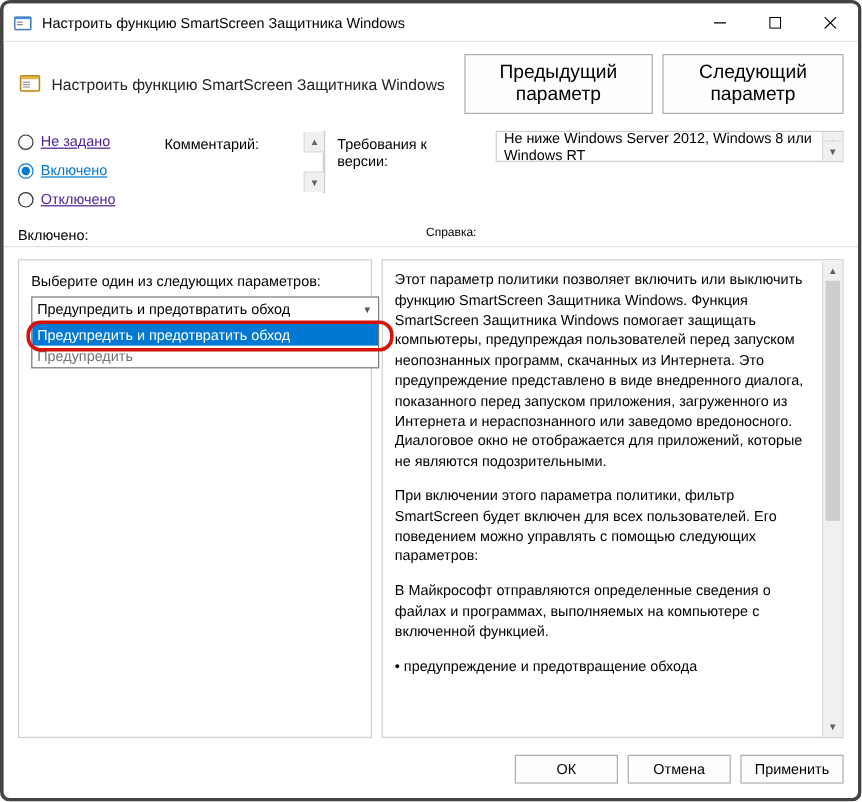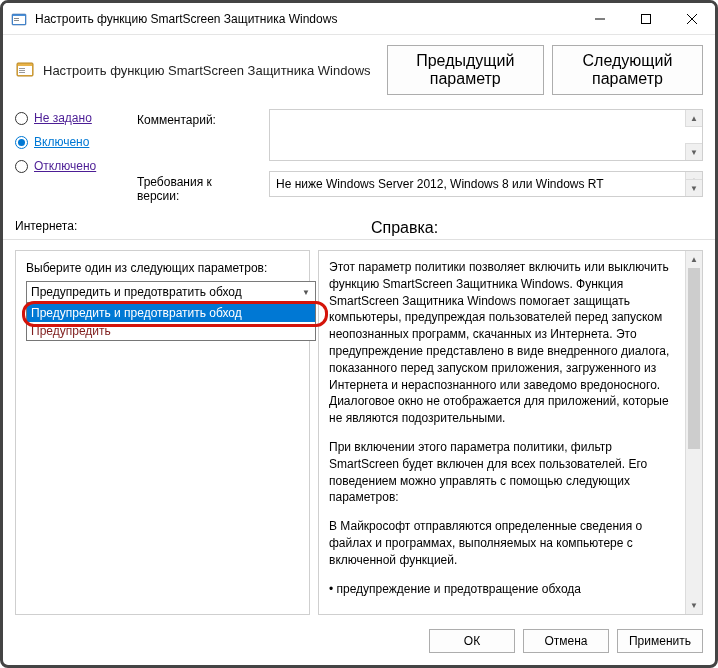--- a/index.html
+++ b/index.html
@@ -93,21 +93,21 @@
     background: #fff;
   }
   .radio-item.checked .radio-outer { border-color: #0078d4; }
   .radio-inner {
     width: 7px; height: 7px; border-radius: 50%; background: #0078d4;
     display: none;
   }
   .radio-item.checked .radio-inner { display: block; }
   .radio-label { font-size: 12px; text-decoration: underline; color: #4c1d95; }
   .radio-item.checked .radio-label { color: #0078d4; }
-  .fields-col { flex: 1; display: flex; flex-direction: column; gap: 10px; }
+  .fields-col { flex: 1; display: flex; flex-direction: row; gap: 10px; }
   .field-row { display: flex; align-items: flex-start; gap: 12px; }
   .field-label { width: 120px; font-size: 12px; padding-top: 4px; }
   .field-input {
     flex: 1;
     border: 1px solid #cfcfcf;
     background: #fff;
     height: 52px;
     position: relative;
   }
   .field-input.short { height: 26px; display: flex; align-items: center; padding-left: 6px; }
@@ -122,21 +122,21 @@
   }
   .scroll-arrow.top { top: 0; border-bottom: 1px solid #dcdcdc; }
   .scroll-arrow.bottom { bottom: 0; border-top: 1px solid #dcdcdc; }
   
   .section-labels {
     display: flex;
     padding: 8px 12px 2px 12px;
     border-bottom: 1px solid #e0e0e0;
   }
   .section-labels .left { width: 340px; font-size: 12px; }
-  .section-labels .right { flex: 1; font-size: 16px; margin-left: 16px; }
+  .section-labels .right { flex: 1; font-size: 10px; }
   
   .panes {
     display: flex;
     flex: 1;
     padding: 10px 12px 6px 12px;
     gap: 8px;
     min-height: 0;
   }
   .pane {
     border: 1px solid #cfcfcf;
@@ -166,21 +166,21 @@
     width: 290px;
     border: 1px solid #767676;
     background: #fff;
     z-index: 10;
   }
   .dropdown .dd-item {
     height: 18px;
     display: flex; align-items: center;
     padding-left: 4px;
     font-size: 12px;
-    color: #7f1d1d;
+    color: #737373;
   }
   .dropdown .dd-item.selected {
     background: #0078d4;
     color: #fff;
   }
   .red-highlight {
     position: absolute;
     border: 3px solid #d4140a;
     border-radius: 12px;
     pointer-events: none;
@@ -313,21 +313,21 @@
         <div class="field-input short">
           <span>Не ниже Windows Server 2012, Windows 8 или Windows RT</span>
           <div class="scroll-arrow top">▲</div>
           <div class="scroll-arrow bottom">▼</div>
         </div>
       </div>
     </div>
   </div>
 
   <div class="section-labels">
-    <div class="left">Интернета:</div>
+    <div class="left">Включено:</div>
     <div class="right">Справка:</div>
   </div>
 
   <div class="panes">
     <div class="pane left">
       <div class="options-label">Выберите один из следующих параметров:</div>
       <div class="combo">
         <div class="combo-text">Предупредить и предотвратить обход</div>
         <div class="combo-arrow">▼</div>
         <div class="dropdown">

